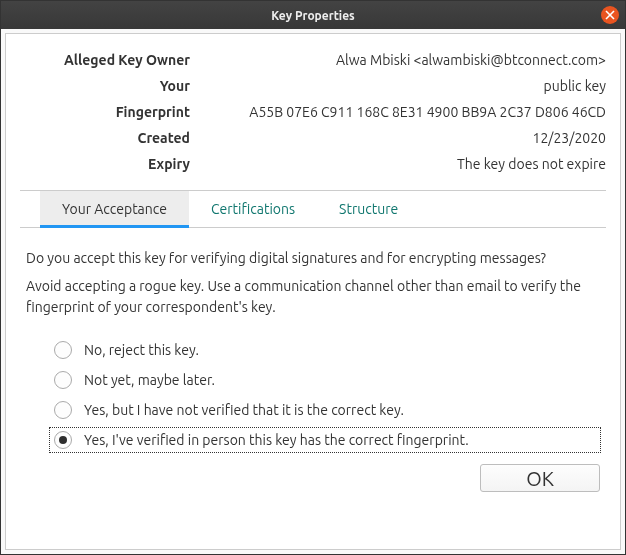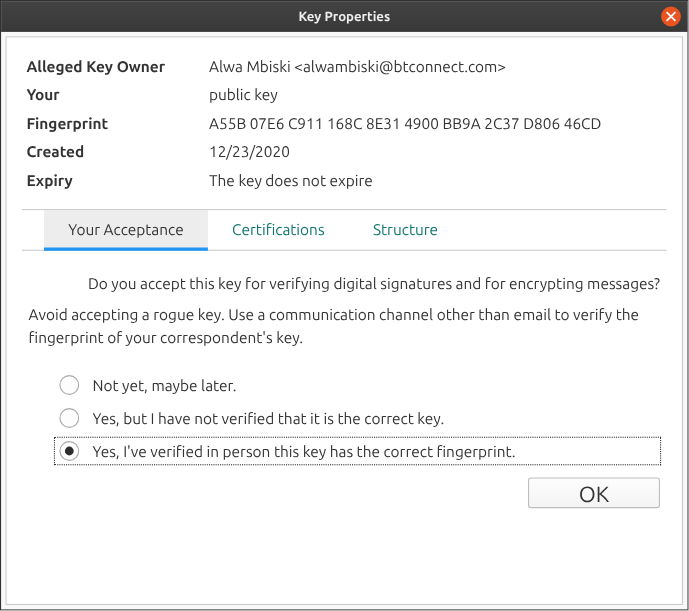--- a/index.html
+++ b/index.html
@@ -54,20 +54,21 @@
     background: #fff;
     border: 1px solid #ccc;
     margin: 4px;
   }
   .prop-table {
     display: grid;
     grid-template-columns: 170px 1fr;
     row-gap: 10px;
     margin-top: 4px;
     margin-bottom: 18px;
+    text-align: right;
   }
   .prop-label {
     font-weight: 700;
     color: #333;
     padding-left: 4px;
   }
   .prop-value {
     color: #333;
   }
   .tabs-wrap {
@@ -97,21 +98,20 @@
   }
   .tab-body {
     padding: 16px 6px 0 6px;
     flex: 1;
     display: flex;
     flex-direction: column;
   }
   .question {
     margin: 6px 0 10px 0;
     color: #333;
-    text-align: right;
   }
   .advice {
     margin: 0 0 20px 0;
     line-height: 1.5;
     color: #333;
   }
   .radios {
     display: flex;
     flex-direction: column;
     gap: 6px;
@@ -206,20 +206,24 @@
       </div>
     </div>
 
     <div class="tab-body">
       <div class="question">Do you accept this key for verifying digital signatures and for encrypting messages?</div>
       <div class="advice">Avoid accepting a rogue key. Use a communication channel other than email to verify the fingerprint of your correspondent's key.</div>
 
       <div class="radios">
         <div class="radio-row">
           <span class="radio-circle"></span>
+          <span>No, reject this key.</span>
+        </div>
+        <div class="radio-row">
+          <span class="radio-circle"></span>
           <span>Not yet, maybe later.</span>
         </div>
         <div class="radio-row">
           <span class="radio-circle"></span>
           <span>Yes, but I have not verified that it is the correct key.</span>
         </div>
         <div class="radio-row checked focused">
           <span class="radio-circle">
               <span class="dot"></span>
             </span>

